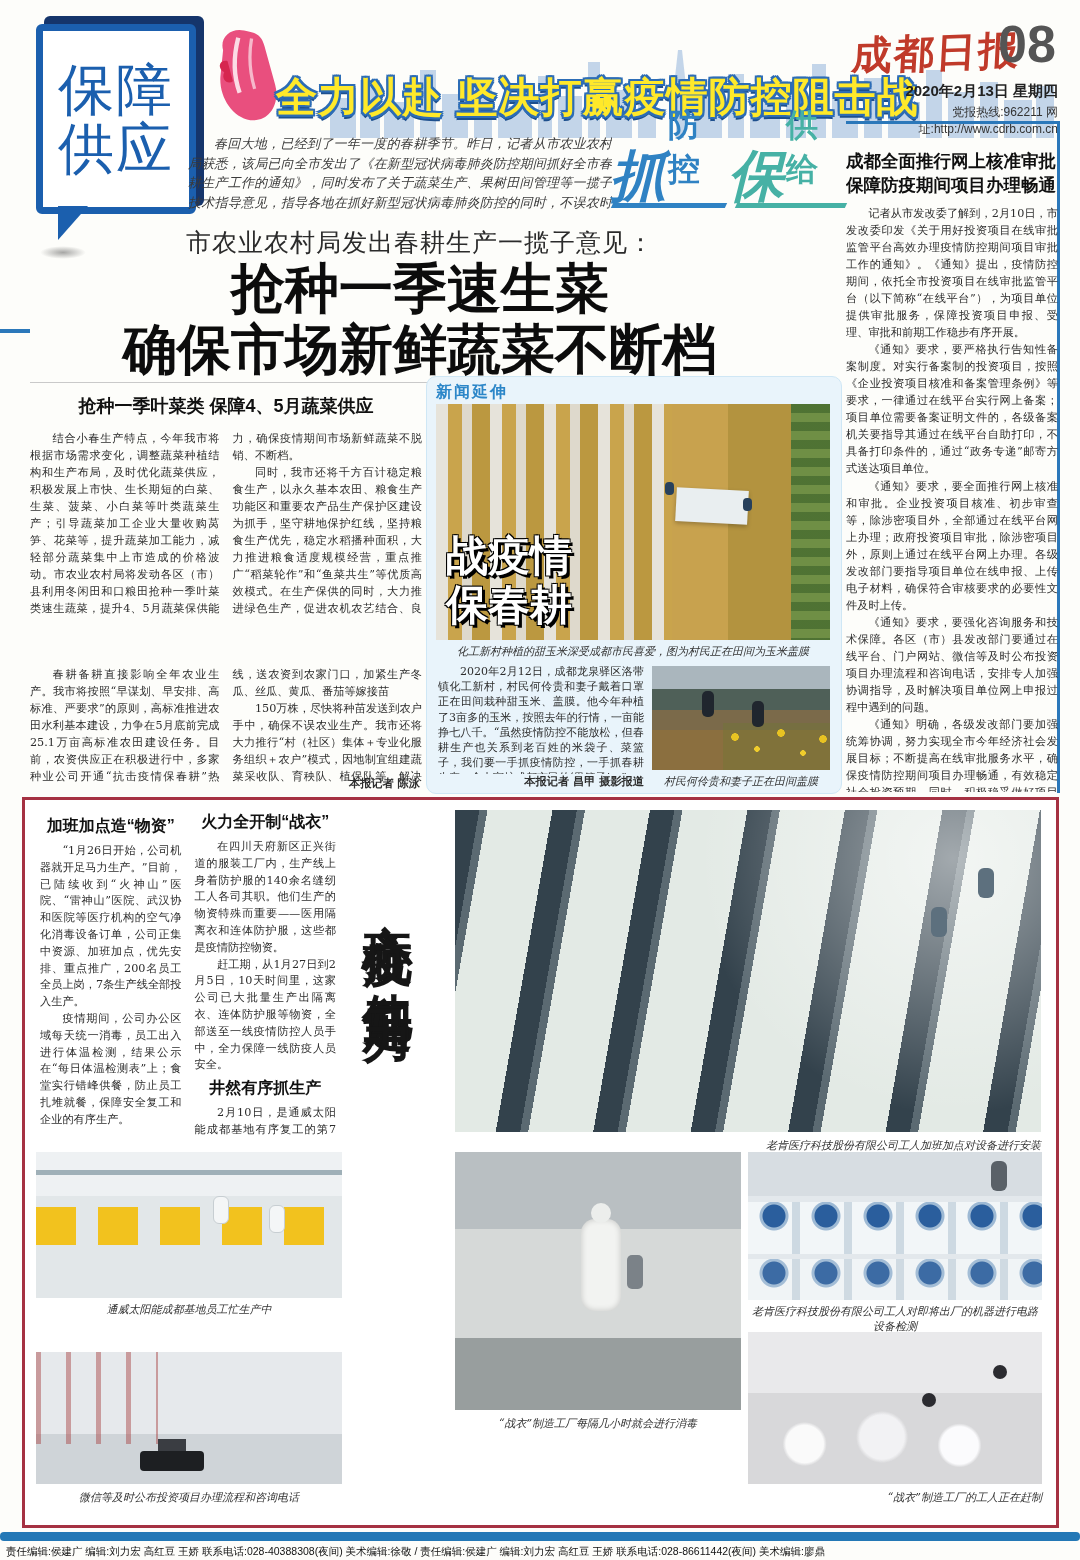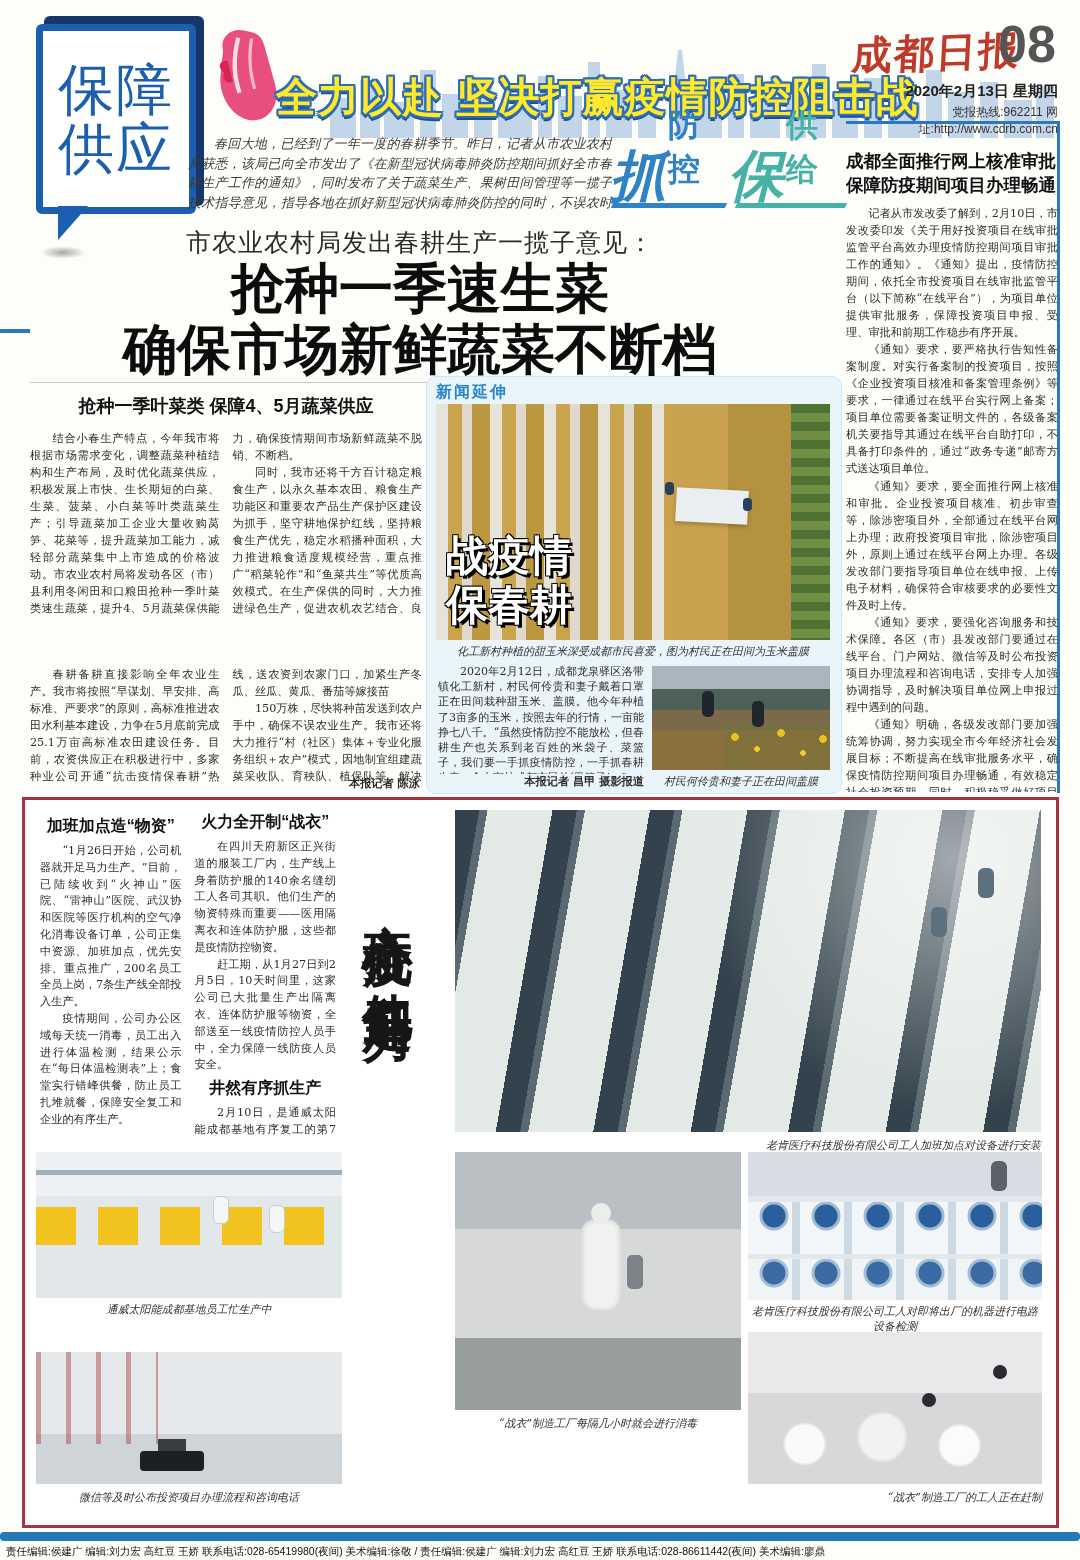--- a/index.html
+++ b/index.html
@@ -340,15 +340,15 @@
   <div class="abs caption cap-oxy">老肯医疗科技股份有限公司工人对即将出厂的机器进行电路设备检测</div>
 
   <div class="abs photo ph-sew">
     <div class="fabric"></div>
     <div class="head" style="right:12%;top:22%;"></div>
     <div class="head" style="right:36%;top:40%;"></div>
   </div>
   <div class="abs caption cap-sew">“战衣”制造工厂的工人正在赶制</div>
 
   <div class="abs footer-bar"></div>
-  <div class="abs footer-text">责任编辑:侯建广  编辑:刘力宏 高红豆 王娇  联系电话:028-65419980(夜间)  美术编辑:徐敬 / 责任编辑:侯建广  编辑:刘力宏 高红豆 王娇  联系电话:028-86611442(夜间)  美术编辑:廖鼎</div>
+  <div class="abs footer-text">责任编辑:侯建广  编辑:刘力宏 高红豆 王娇  联系电话:028-40388308(夜间)  美术编辑:徐敬 / 责任编辑:侯建广  编辑:刘力宏 高红豆 王娇  联系电话:028-86611442(夜间)  美术编辑:廖鼎</div>
 
 </div>
 
 </body></html>

